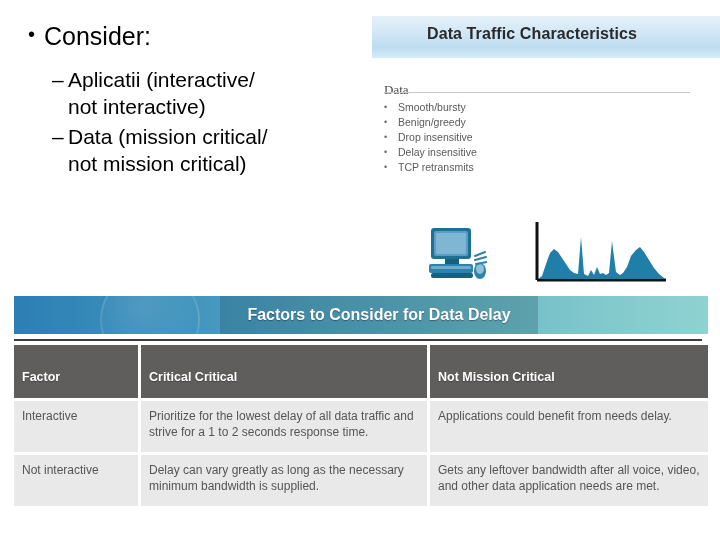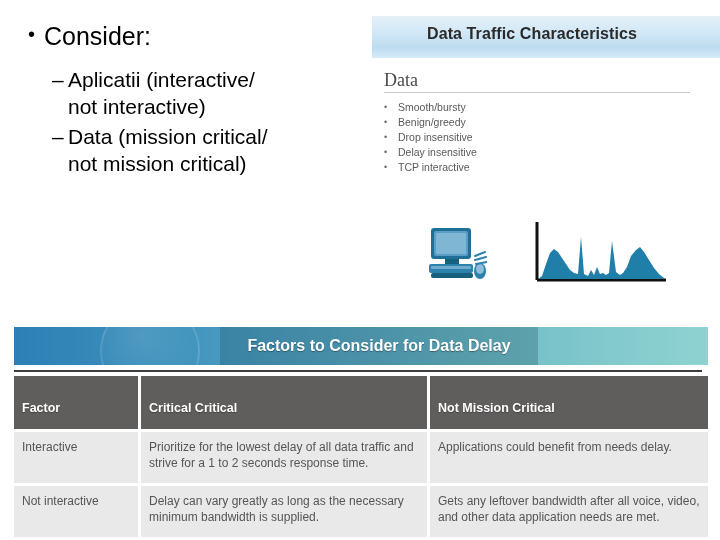--- a/index.html
+++ b/index.html
@@ -85,23 +85,23 @@
     width: 320px;
     text-align: center;
     font-size: 16px;
     font-weight: bold;
     color: #2a2a2a;
     letter-spacing: 0.1px;
   }
   #panel-subtitle {
     position: absolute;
     left: 12px;
-    top: 54px;
+    top: 66px;
     font-family: "Liberation Serif", serif;
-    font-size: 18px;
+    font-size: 13px;
     color: #4a4a4a;
   }
   #panel-divider {
     position: absolute;
     left: 12px;
     top: 76px;
     width: 306px;
     height: 1px;
     background: #c9c9c9;
   }
@@ -148,21 +148,20 @@
     width: 136px;
     height: 68px;
   }
 
   
   #table-block {
     position: absolute;
     left: 14px;
     top: 296px;
     width: 694px;
-    margin-top: 31px;
   }
   #table-banner {
     position: relative;
     width: 694px;
     height: 38px;
     background: linear-gradient(90deg, #2b7fb4 0%, #3f92bd 22%, #56a6c3 45%, #6fbcc7 68%, #85cbcd 88%, #8fd2d2 100%);
     overflow: hidden;
   }
   #banner-orb {
     position: absolute;
@@ -271,21 +270,21 @@
     <div class="panel-li">
       <span class="pdot">•</span>
       <span>Drop insensitive</span>
     </div>
     <div class="panel-li">
       <span class="pdot">•</span>
       <span>Delay insensitive</span>
     </div>
     <div class="panel-li">
       <span class="pdot">•</span>
-      <span>TCP interactive</span>
+      <span>TCP retransmits</span>
     </div>
   </div>
 </div>
 
 <div id="graphics-row">
   <svg id="computer-icon" viewBox="0 0 62 58">
     <rect x="6" y="2" width="40" height="31" rx="3" fill="#1f6f96"></rect>
     <rect x="9" y="5" width="34" height="25" rx="2" fill="#5b9dc4"></rect>
     <rect x="11" y="7" width="30" height="21" rx="1" fill="#7fb6d4"></rect>
     <rect x="20" y="33" width="14" height="5" fill="#17617f"></rect>

